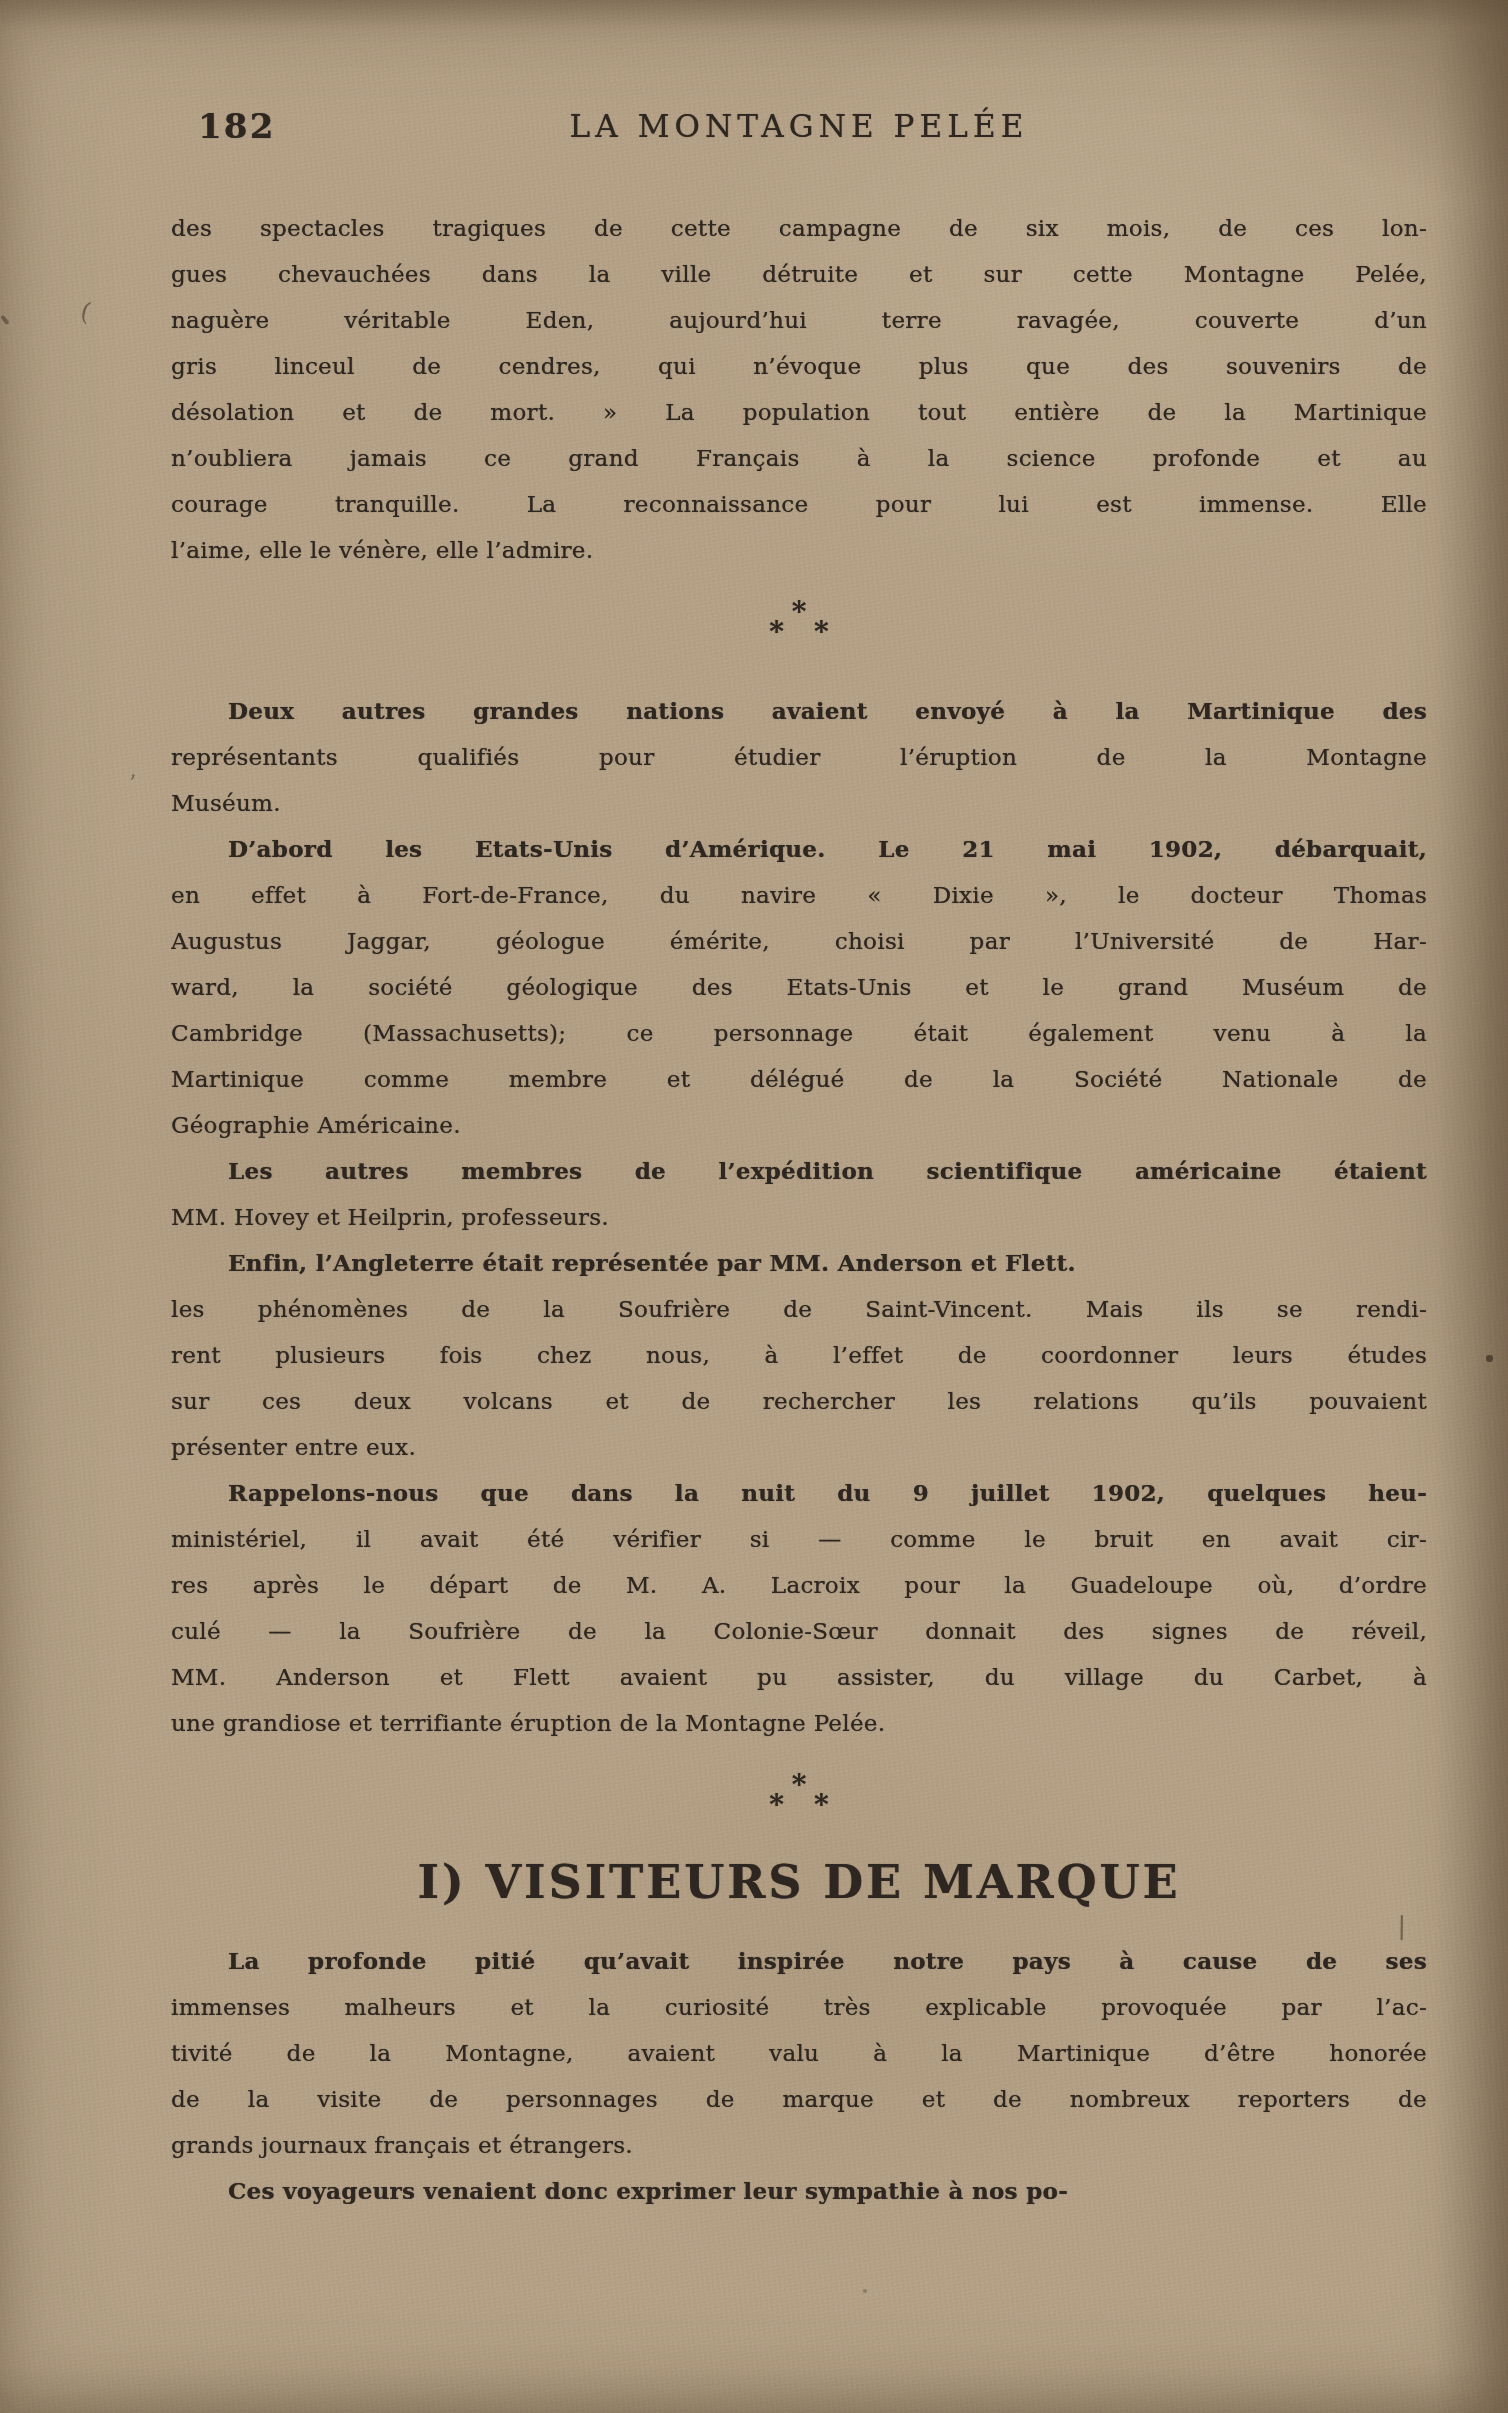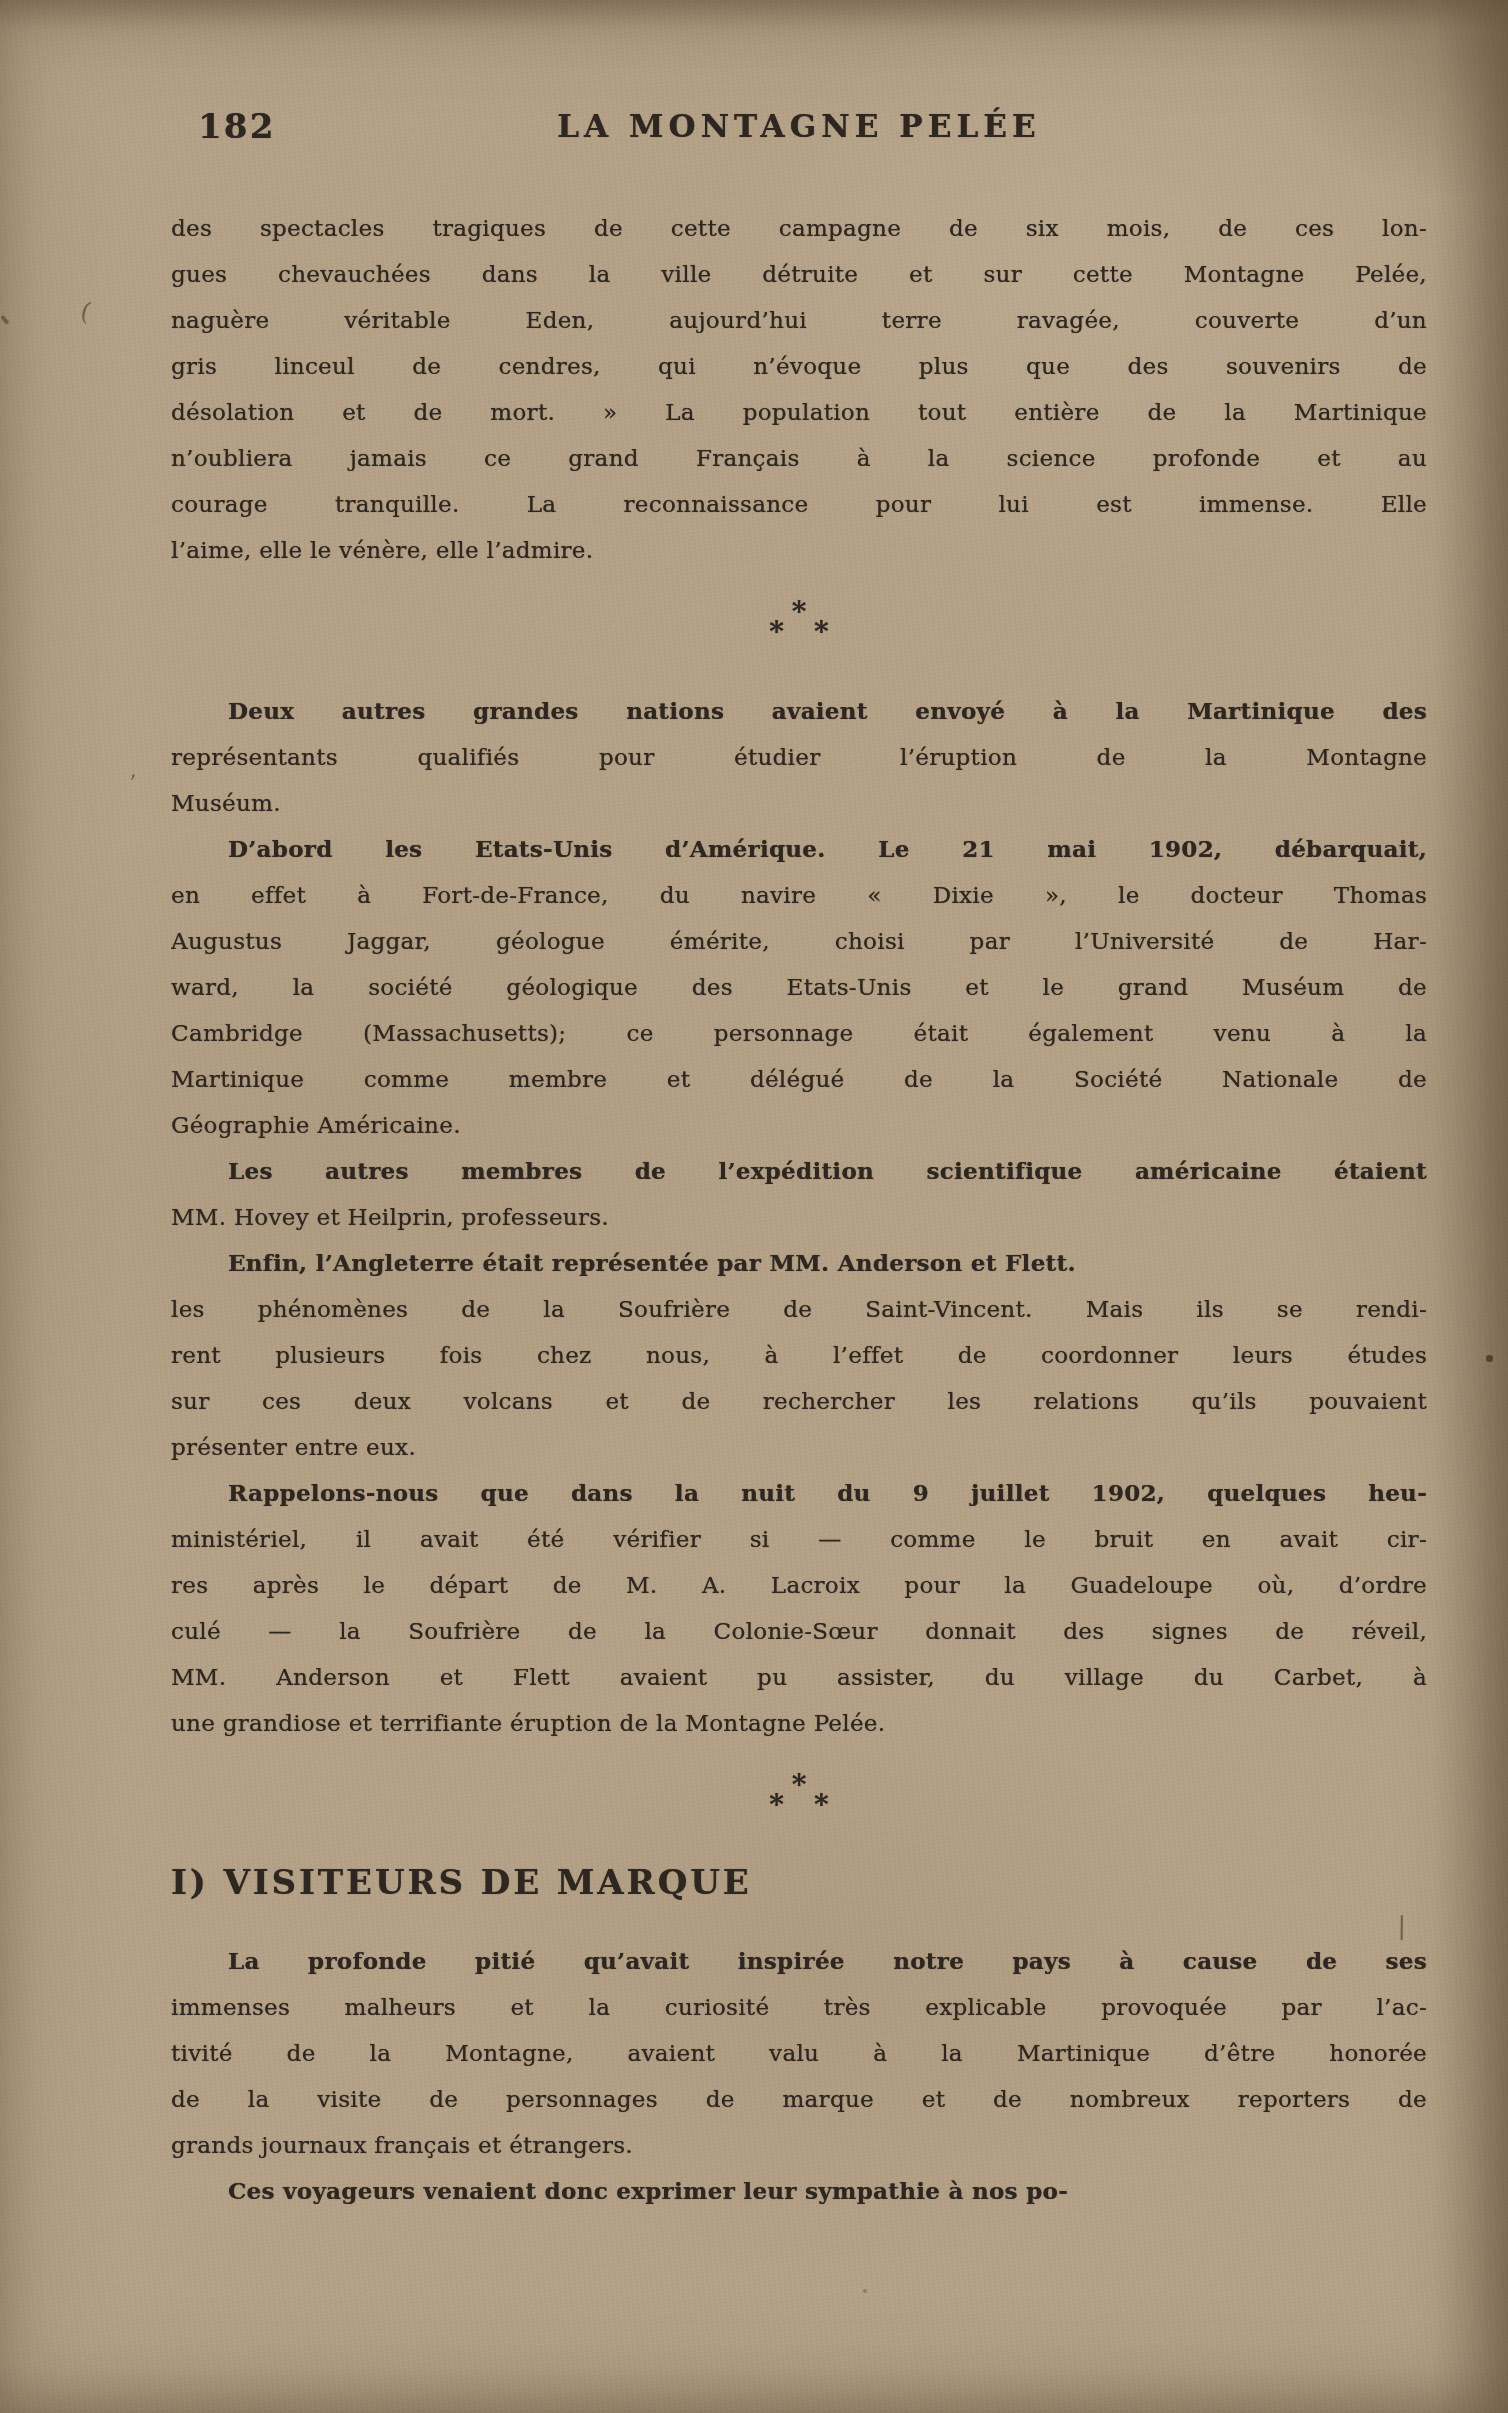--- a/index.html
+++ b/index.html
@@ -54,21 +54,21 @@
     font-weight: 700;
   }
   .running-title {
     position: absolute;
     left: 0;
     right: 0;
     top: 0;
     text-align: center;
     font-size: 31px;
     line-height: 46px;
-    font-weight: 700;
+    font-weight: 400;
     letter-spacing: 5.1px;
     white-space: nowrap;
   }
   
   .page-body {
     position: absolute;
     left: 171px;
     top: 205px;
     width: 1256px;
   }
@@ -90,22 +90,22 @@
     margin: 29px auto 45px;
     height: 41px;
     text-align: center;
     font-weight: 700;
   }
   .ast-top  { font-size: 28px; line-height: 19px; }
   .ast-bottom { font-size: 28px; line-height: 22px; letter-spacing: 10.2px; padding-left: 10.2px; }
   
   .section-heading {
     margin: 0 0 35px;
-    text-align: left;
-    font-size: 34px;
+    text-align: center;
+    font-size: 46px;
     line-height: 42px;
     font-weight: 700;
     letter-spacing: 2.9px;
     white-space: nowrap;
   }
   
   .speck {
     position: absolute;
     color: rgba(58, 46, 36, 0.55);
     font-size: 25px;

